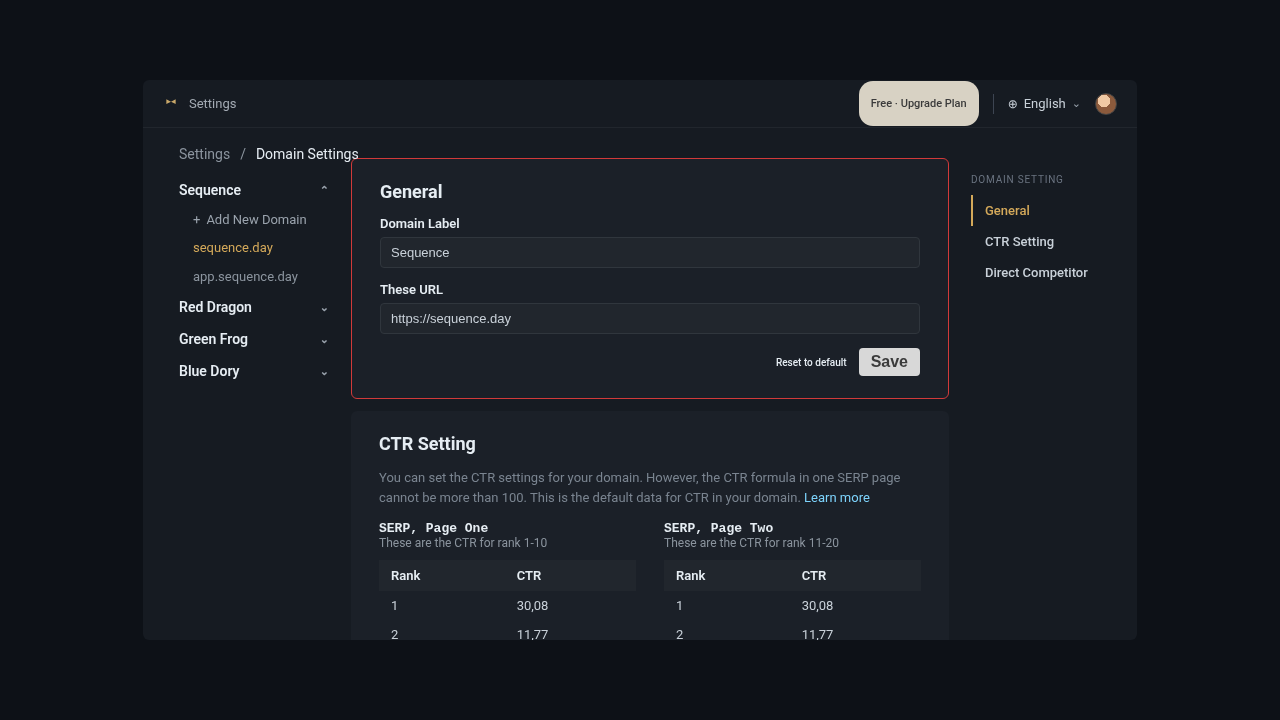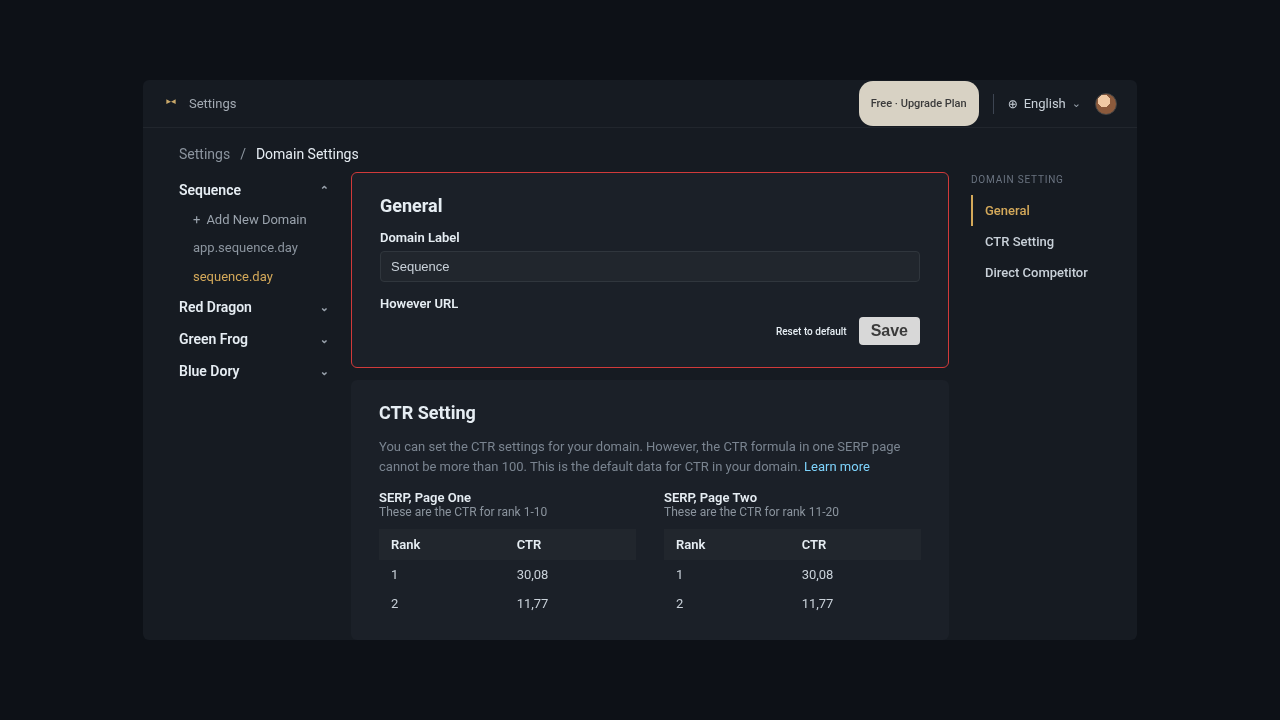--- a/index.html
+++ b/index.html
@@ -110,21 +110,21 @@
   .btn-text { font-size: 10px; color: #e6edf3; font-weight: 500; cursor: pointer; }
   .btn-save {
     background: #d8d8d8; color: #3b3b3b; font-size: 16px; font-weight: 600;
     padding: 5px 12px; border-radius: 4px; border: none; cursor: pointer;
   }
   .desc { font-size: 13px; color: #7a8490; line-height: 1.5; margin-bottom: 14px; }
   .desc a { color: #7dd3fc; text-decoration: none; }
 
   .tables { display: flex; gap: 28px; }
   .tbl-col { flex: 1; }
-  .tbl-title { font-size: 13px; font-weight: 600; color: #e6edf3; }
+  .tbl-title { font-size: 13px; font-weight: 600; color: #e6edf3; font-family: Liberation Mono, monospace; }
   .tbl-sub { font-size: 12px; color: #8b949e; margin-bottom: 10px; }
   .tbl { width: 100%; border-collapse: collapse; font-size: 13px; }
   .tbl th { text-align: left; background: #21262d; color: #e6edf3; font-weight: 600; padding: 8px 12px; }
   .tbl td { padding: 7px 12px; color: #c9d1d9; }
 
   .right-col { width: 130px; flex-shrink: 0; padding-top: 4px; }
   .right-label { font-size: 10px; letter-spacing: 0.8px; color: #6a7380; margin-bottom: 10px; }
   .right-item { font-size: 13px; padding: 8px 0 8px 12px; border-left: 2px solid transparent; color: #c9d1d9; cursor:pointer; font-weight:500;}
   .right-item.active { color: #d4a95a; border-left-color: #d4a95a; }
   .globe-icon { font-size:12px; }
@@ -167,22 +167,22 @@
       <div class="side-group">
         <div class="side-head">
           <span>Sequence</span>
           <span class="chev">⌃</span>
         </div>
         <div class="side-items">
           <div class="side-add">
             <span class="plus-icon">+</span>
             <span>Add New Domain</span>
           </div>
+          <div class="side-item active">sequence.day</div>
           <div class="side-item">app.sequence.day</div>
-          <div class="side-item active">sequence.day</div>
         </div>
       </div>
       <div class="side-head">
         <span>Red Dragon</span>
         <span class="chev">⌄</span>
       </div>
       <div class="side-head">
         <span>Green Frog</span>
         <span class="chev">⌄</span>
       </div>
@@ -192,21 +192,22 @@
       </div>
     </div>
 
     <div class="main-col">
       <div class="spacer-bc"></div>
 
       <div class="panel highlight">
         <div class="panel-title">General</div>
         <label class="field-label">Domain Label</label>
         <input class="field-input" value="Sequence" style="">
-        <label class="field-label">However URL</label>
+        <label class="field-label">These URL</label>
+        <input class="field-input" value="https://sequence.day" style="">
         <div class="panel-actions">
           <span class="btn-text">Reset to default</span>
           <button class="btn-save">Save</button>
         </div>
       </div>
 
       <div class="panel">
         <div class="panel-title">CTR Setting</div>
         <div class="desc">
           <span>You can set the CTR settings for your domain. However, the CTR formula in one SERP page cannot be more than 100. This is the default data for CTR in your domain. </span><a>Learn more</a>

